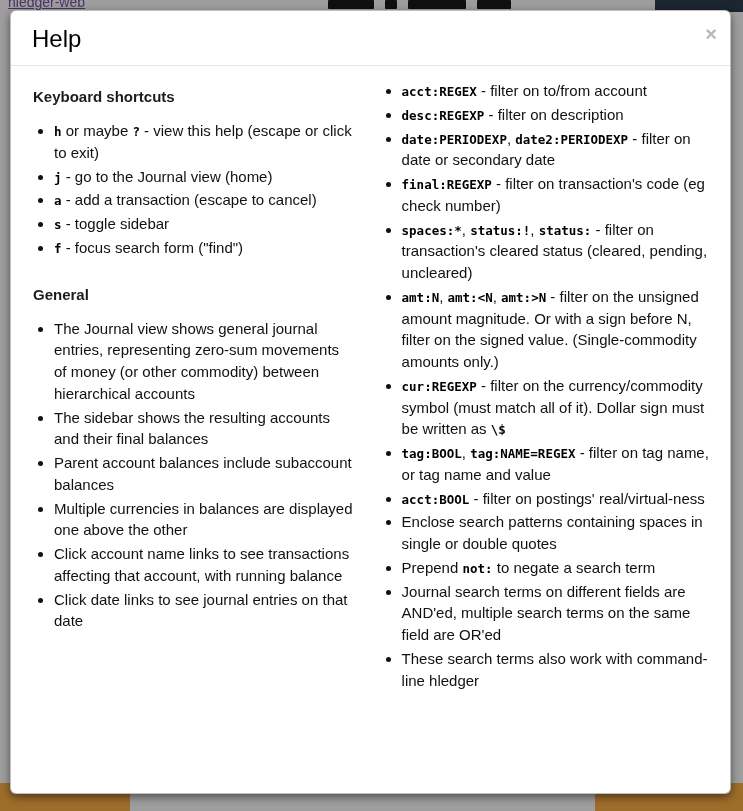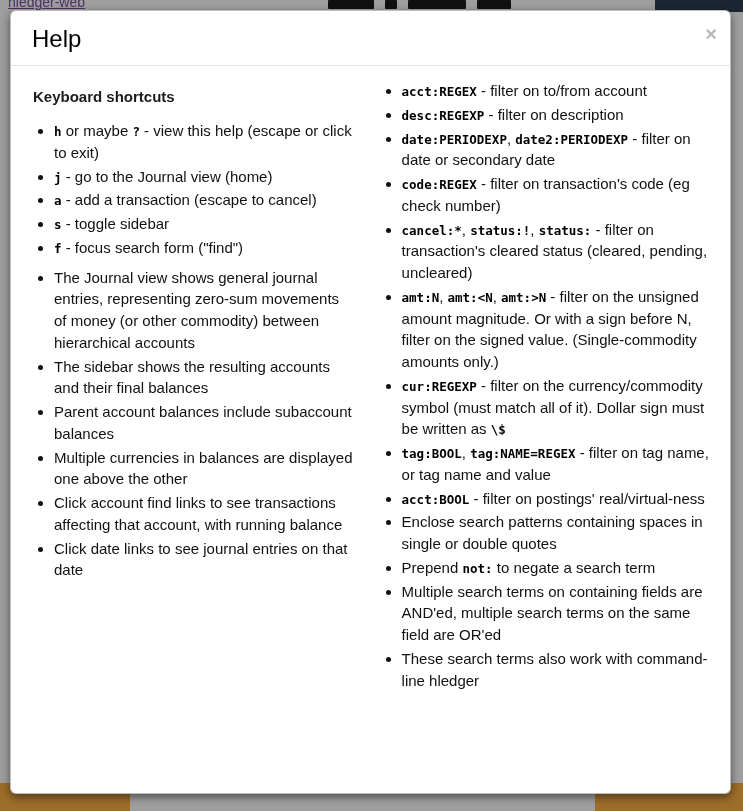--- a/index.html
+++ b/index.html
@@ -76,43 +76,44 @@
       <div class="col left">
         <h5 class="section-heading">Keyboard shortcuts</h5>
         <ul class="help-list">
             <li><code>h</code> or maybe <code>?</code> - view this help (escape or click to exit)</li>
             <li><code>j</code> - go to the Journal view (home)</li>
             <li><code>a</code> - add a transaction (escape to cancel)</li>
             <li><code>s</code> - toggle sidebar</li>
             <li><code>f</code> - focus search form ("find")</li>
           </ul>
 
+        <h5 class="section-heading spaced">General</h5>
         <ul class="help-list">
             <li>The Journal view shows general journal entries, representing zero-sum movements of money (or other commodity) between hierarchical accounts</li>
             <li>The sidebar shows the resulting accounts and their final balances</li>
             <li>Parent account balances include subaccount balances</li>
             <li>Multiple currencies in balances are displayed one above the other</li>
-            <li>Click account find links to see transactions affecting that account, with running balance</li>
+            <li>Click account name links to see transactions affecting that account, with running balance</li>
             <li>Click date links to see journal entries on that date</li>
           </ul>
       </div>
 
       <div class="col right">
         <ul class="help-list">
             <li><code>acct:REGEX</code> - filter on to/from account</li>
             <li><code>desc:REGEXP</code> - filter on description</li>
             <li><code>date:PERIODEXP</code>, <code>date2:PERIODEXP</code> - filter on date or secondary date</li>
-            <li><code>code:REGEX</code> - filter on transaction's code (eg check number)</li>
-            <li><code>cancel:*</code>, <code>status:!</code>, <code>status:</code> - filter on transaction's cleared status (cleared, pending, uncleared)</li>
+            <li><code>final:REGEXP</code> - filter on transaction's code (eg check number)</li>
+            <li><code>spaces:*</code>, <code>status:!</code>, <code>status:</code> - filter on transaction's cleared status (cleared, pending, uncleared)</li>
             <li><code>amt:N</code>, <code>amt:&lt;N</code>, <code>amt:&gt;N</code> - filter on the unsigned amount magnitude. Or with a sign before N, filter on the signed value. (Single-commodity amounts only.)</li>
             <li><code>cur:REGEXP</code> - filter on the currency/commodity symbol (must match all of it). Dollar sign must be written as <code>\$</code></li>
             <li><code>tag:BOOL</code>, <code>tag:NAME=REGEX</code> - filter on tag name, or tag name and value</li>
             <li><code>acct:BOOL</code> - filter on postings' real/virtual-ness</li>
             <li>Enclose search patterns containing spaces in single or double quotes</li>
             <li>Prepend <code>not:</code> to negate a search term</li>
-            <li>Multiple search terms on containing fields are AND'ed, multiple search terms on the same field are OR'ed</li>
+            <li>Journal search terms on different fields are AND'ed, multiple search terms on the same field are OR'ed</li>
             <li>These search terms also work with command-line hledger</li>
           </ul>
       </div>
 
     </div>
   </div>
 </div>
 
 </body></html>

